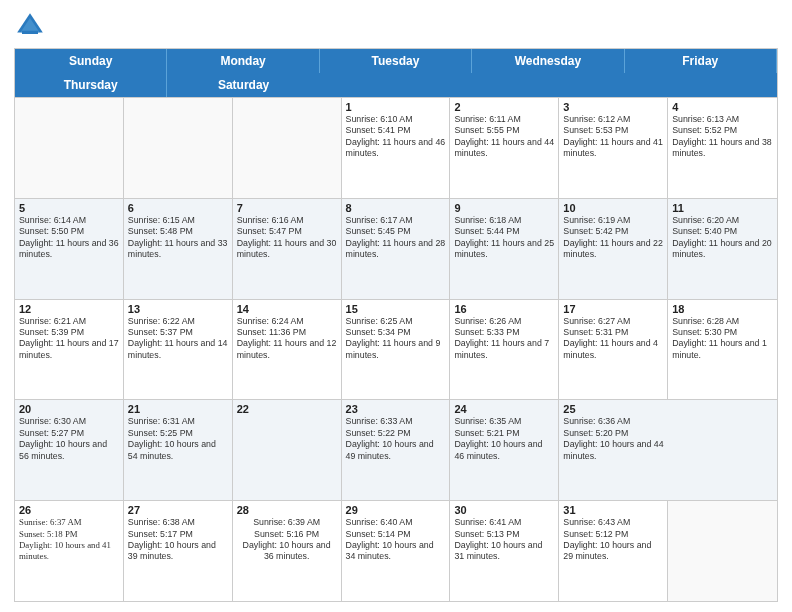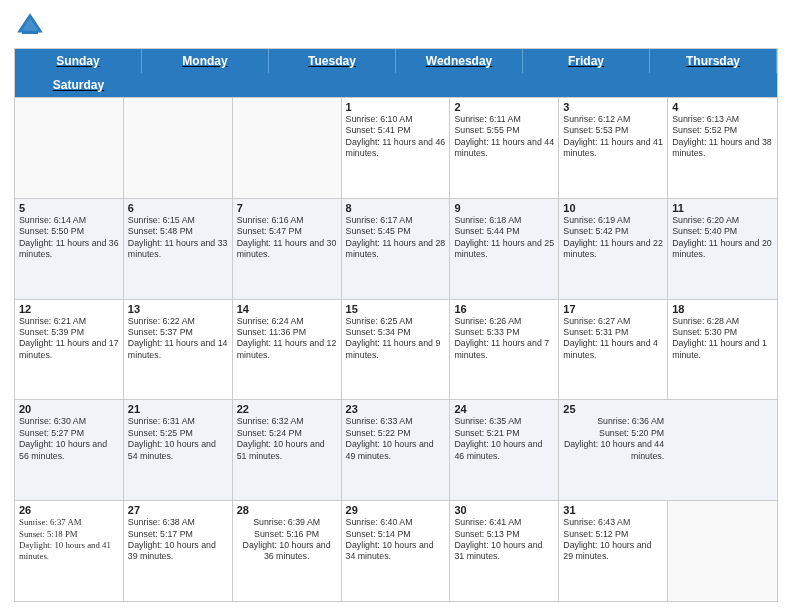--- a/index.html
+++ b/index.html
@@ -61,23 +61,22 @@
       color: #555;
     }
     .calendar {
       flex: 1;
       display: flex;
       flex-direction: column;
       border: 1px solid #ccc;
     }
     .cal-header {
       display: grid;
-      grid-template-columns: repeat(6, 1fr);
+      grid-template-columns: repeat(5, 1fr);
       background: #2a7abf;
-      text-decoration: underline;
     }
     .cal-header-cell {
       color: #fff;
       font-size: 12px;
       font-weight: bold;
       padding: 5px 4px;
       text-align: center;
       border-right: 1px solid #5ba3d9;
     }
     .cal-header-cell:last-child { border-right: none; }
@@ -276,39 +275,36 @@
 Daylight: 10 hours and 56 minutes.</div>
           </div>
           <div class="cal-cell">
             <div class="day-num">21</div>
             <div class="cell-info" style="white-space: pre-line;">Sunrise: 6:31 AM
 Sunset: 5:25 PM
 Daylight: 10 hours and 54 minutes.</div>
           </div>
           <div class="cal-cell">
             <div class="day-num">22</div>
-            <div class="cell-info" style="white-space: pre-line;">Sunrise: 6:32 AM
-Sunset: 5:24 PM
-Daylight: 10 hours and 51 minutes.</div>
           </div>
           <div class="cal-cell">
             <div class="day-num">23</div>
             <div class="cell-info" style="white-space: pre-line;">Sunrise: 6:33 AM
 Sunset: 5:22 PM
 Daylight: 10 hours and 49 minutes.</div>
           </div>
           <div class="cal-cell">
             <div class="day-num">24</div>
             <div class="cell-info" style="white-space: pre-line;">Sunrise: 6:35 AM
 Sunset: 5:21 PM
 Daylight: 10 hours and 46 minutes.</div>
           </div>
           <div class="cal-cell">
             <div class="day-num">25</div>
-            <div class="cell-info" style="white-space: pre-line; text-align: right;">Sunrise: 6:36 AM
+            <div class="cell-info" style="white-space: pre-line;">Sunrise: 6:36 AM
 Sunset: 5:20 PM
 Daylight: 10 hours and 44 minutes.</div>
           </div>
         </div>
         <div class="cal-row">
           <div class="cal-cell">
             <div class="day-num">26</div>
             <div class="cell-info" style="white-space: pre-line; font-family: Liberation Serif, serif;">Sunrise: 6:37 AM
 Sunset: 5:18 PM
 Daylight: 10 hours and 41 minutes.</div>

